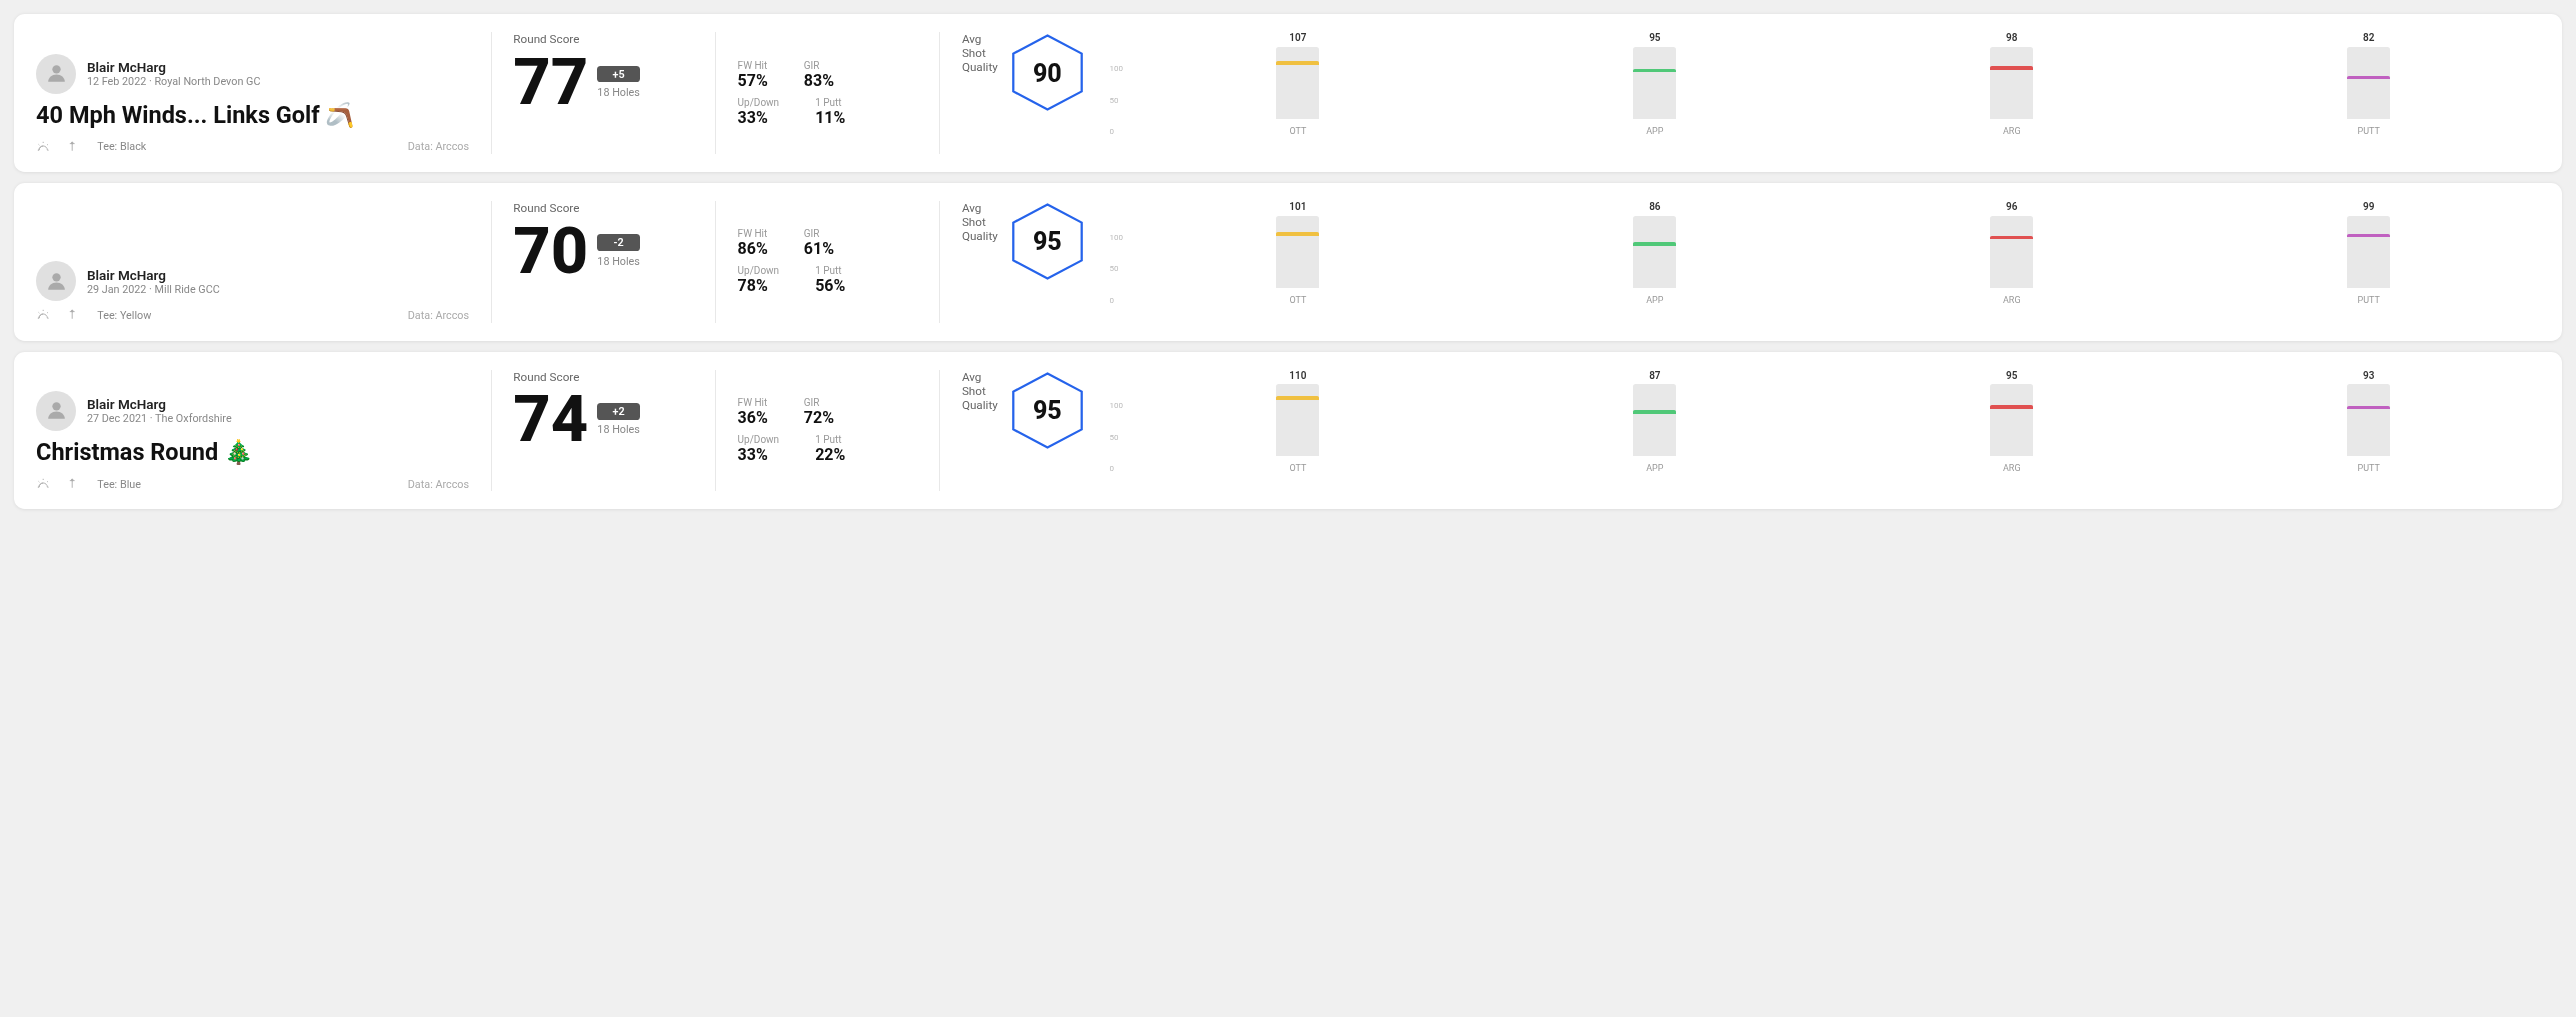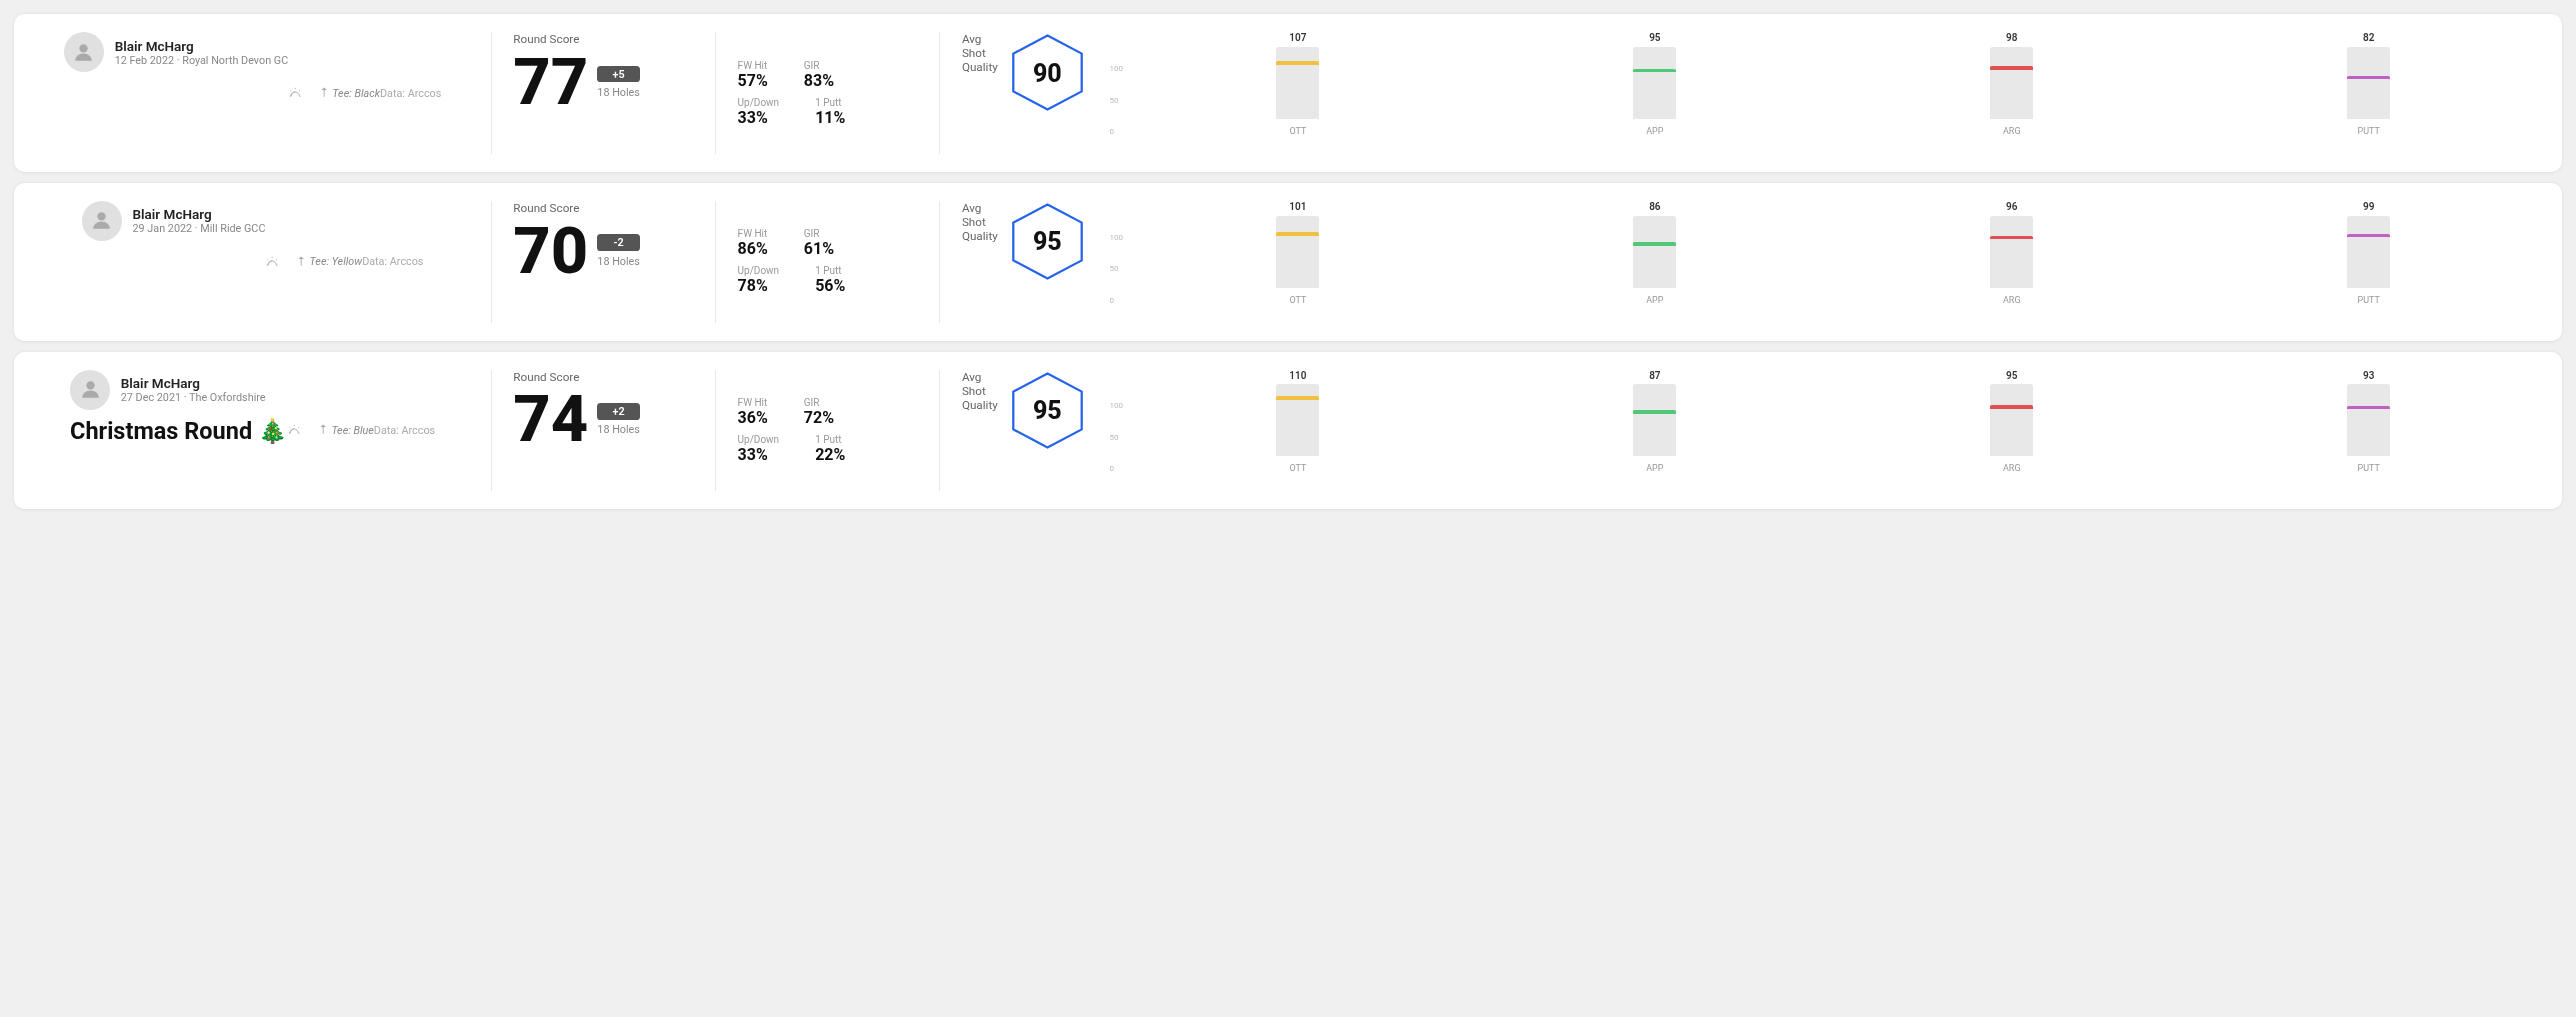--- a/index.html
+++ b/index.html
@@ -14,22 +14,22 @@
       margin-bottom: 10.8px;
       padding: 18px 21.7px;
       display: flex;
       align-items: stretch;
       gap: 0;
       box-shadow: 0 0.9px 3.6px rgba(0,0,0,0.08);
     }
     .card-left {
       flex: 0 0 433px;
       display: flex;
-      flex-direction: row;
-      justify-content: center;
+      flex-direction: column;
+      justify-content: flex-end;
     }
     .player-header {
       display: flex;
       align-items: center;
       gap: 10.8px;
       margin-bottom: 7.2px;
     }
     .avatar {
       width: 40px;
       height: 40px;
@@ -68,22 +68,21 @@
       color: #888;
     }
     .footer-left {
       display: flex;
       align-items: center;
       gap: 14.4px;
     }
     .footer-icon {
       display: flex;
       align-items: center;
-      gap: 1px;
-      font-style: italic;
+      gap: 18px;
     }
     .divider-v {
       width: 0.9px;
       background: #e8e8e8;
       margin: 0 21.7px;
       flex-shrink: 0;
     }
     .card-score {
       flex: 0 0 180px;
       display: flex;
@@ -268,20 +267,21 @@
             <svg viewBox="0 0 24 24" xmlns="http://www.w3.org/2000/svg">
               <circle cx="12" cy="8" r="4"></circle>
               <path d="M4 20c0-4 3.6-7 8-7s8 3 8 7"></path>
             </svg>
           </div>
           <div class="player-info">
             <div class="player-name">Blair McHarg</div>
             <div class="player-meta">12 Feb 2022 · Royal North Devon GC</div>
           </div>
         </div>
+        <div class="round-title">40 Mph Winds... Links Golf 🪃</div>
       </div>
       <div class="card-footer">
         <div class="footer-left">
           <div class="footer-icon">
             <svg width="14.4" height="14.4" viewBox="0 0 24 24" fill="none" stroke="#aaa" stroke-width="1.5">
               <path d="M3 17h2M5 17a7 7 0 0 1 14 0M19 17h2M12 3v2M4.22 7.22l1.42 1.42M18.36 8.64l1.42-1.42"></path>
               <path d="M5 17a7 7 0 0 1 7-7"></path>
             </svg>
           </div>
           <div class="footer-icon">

